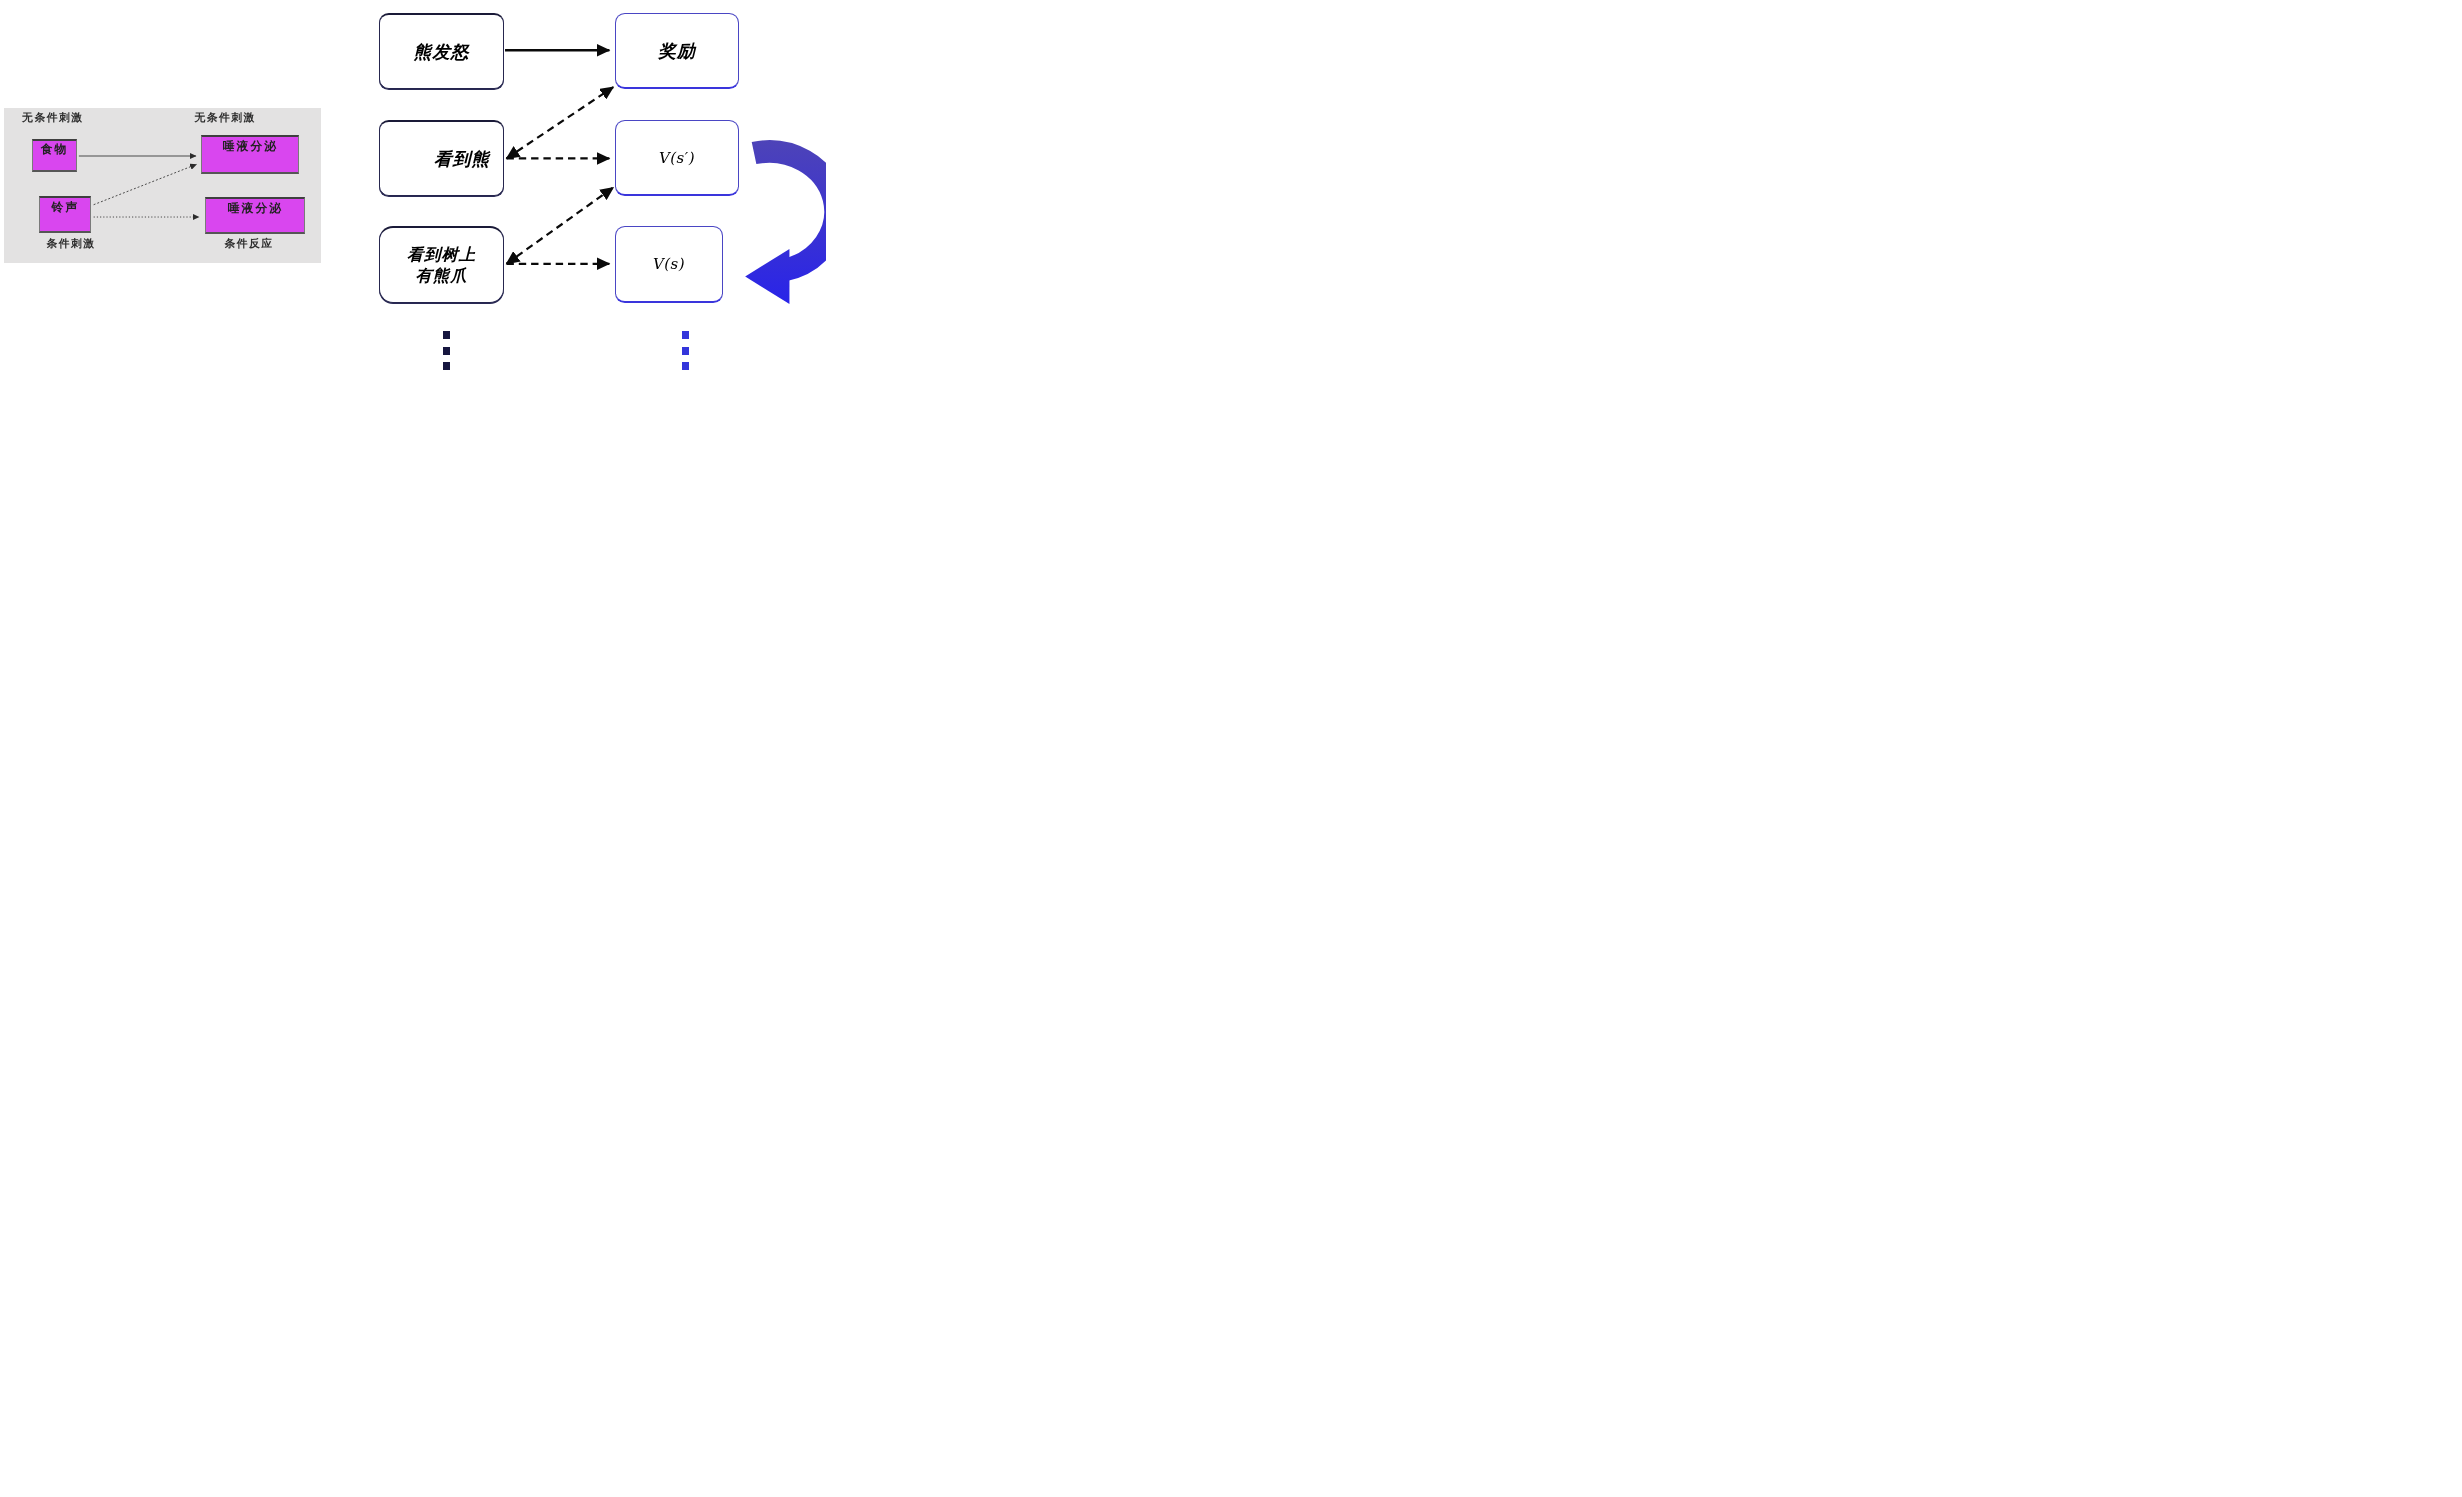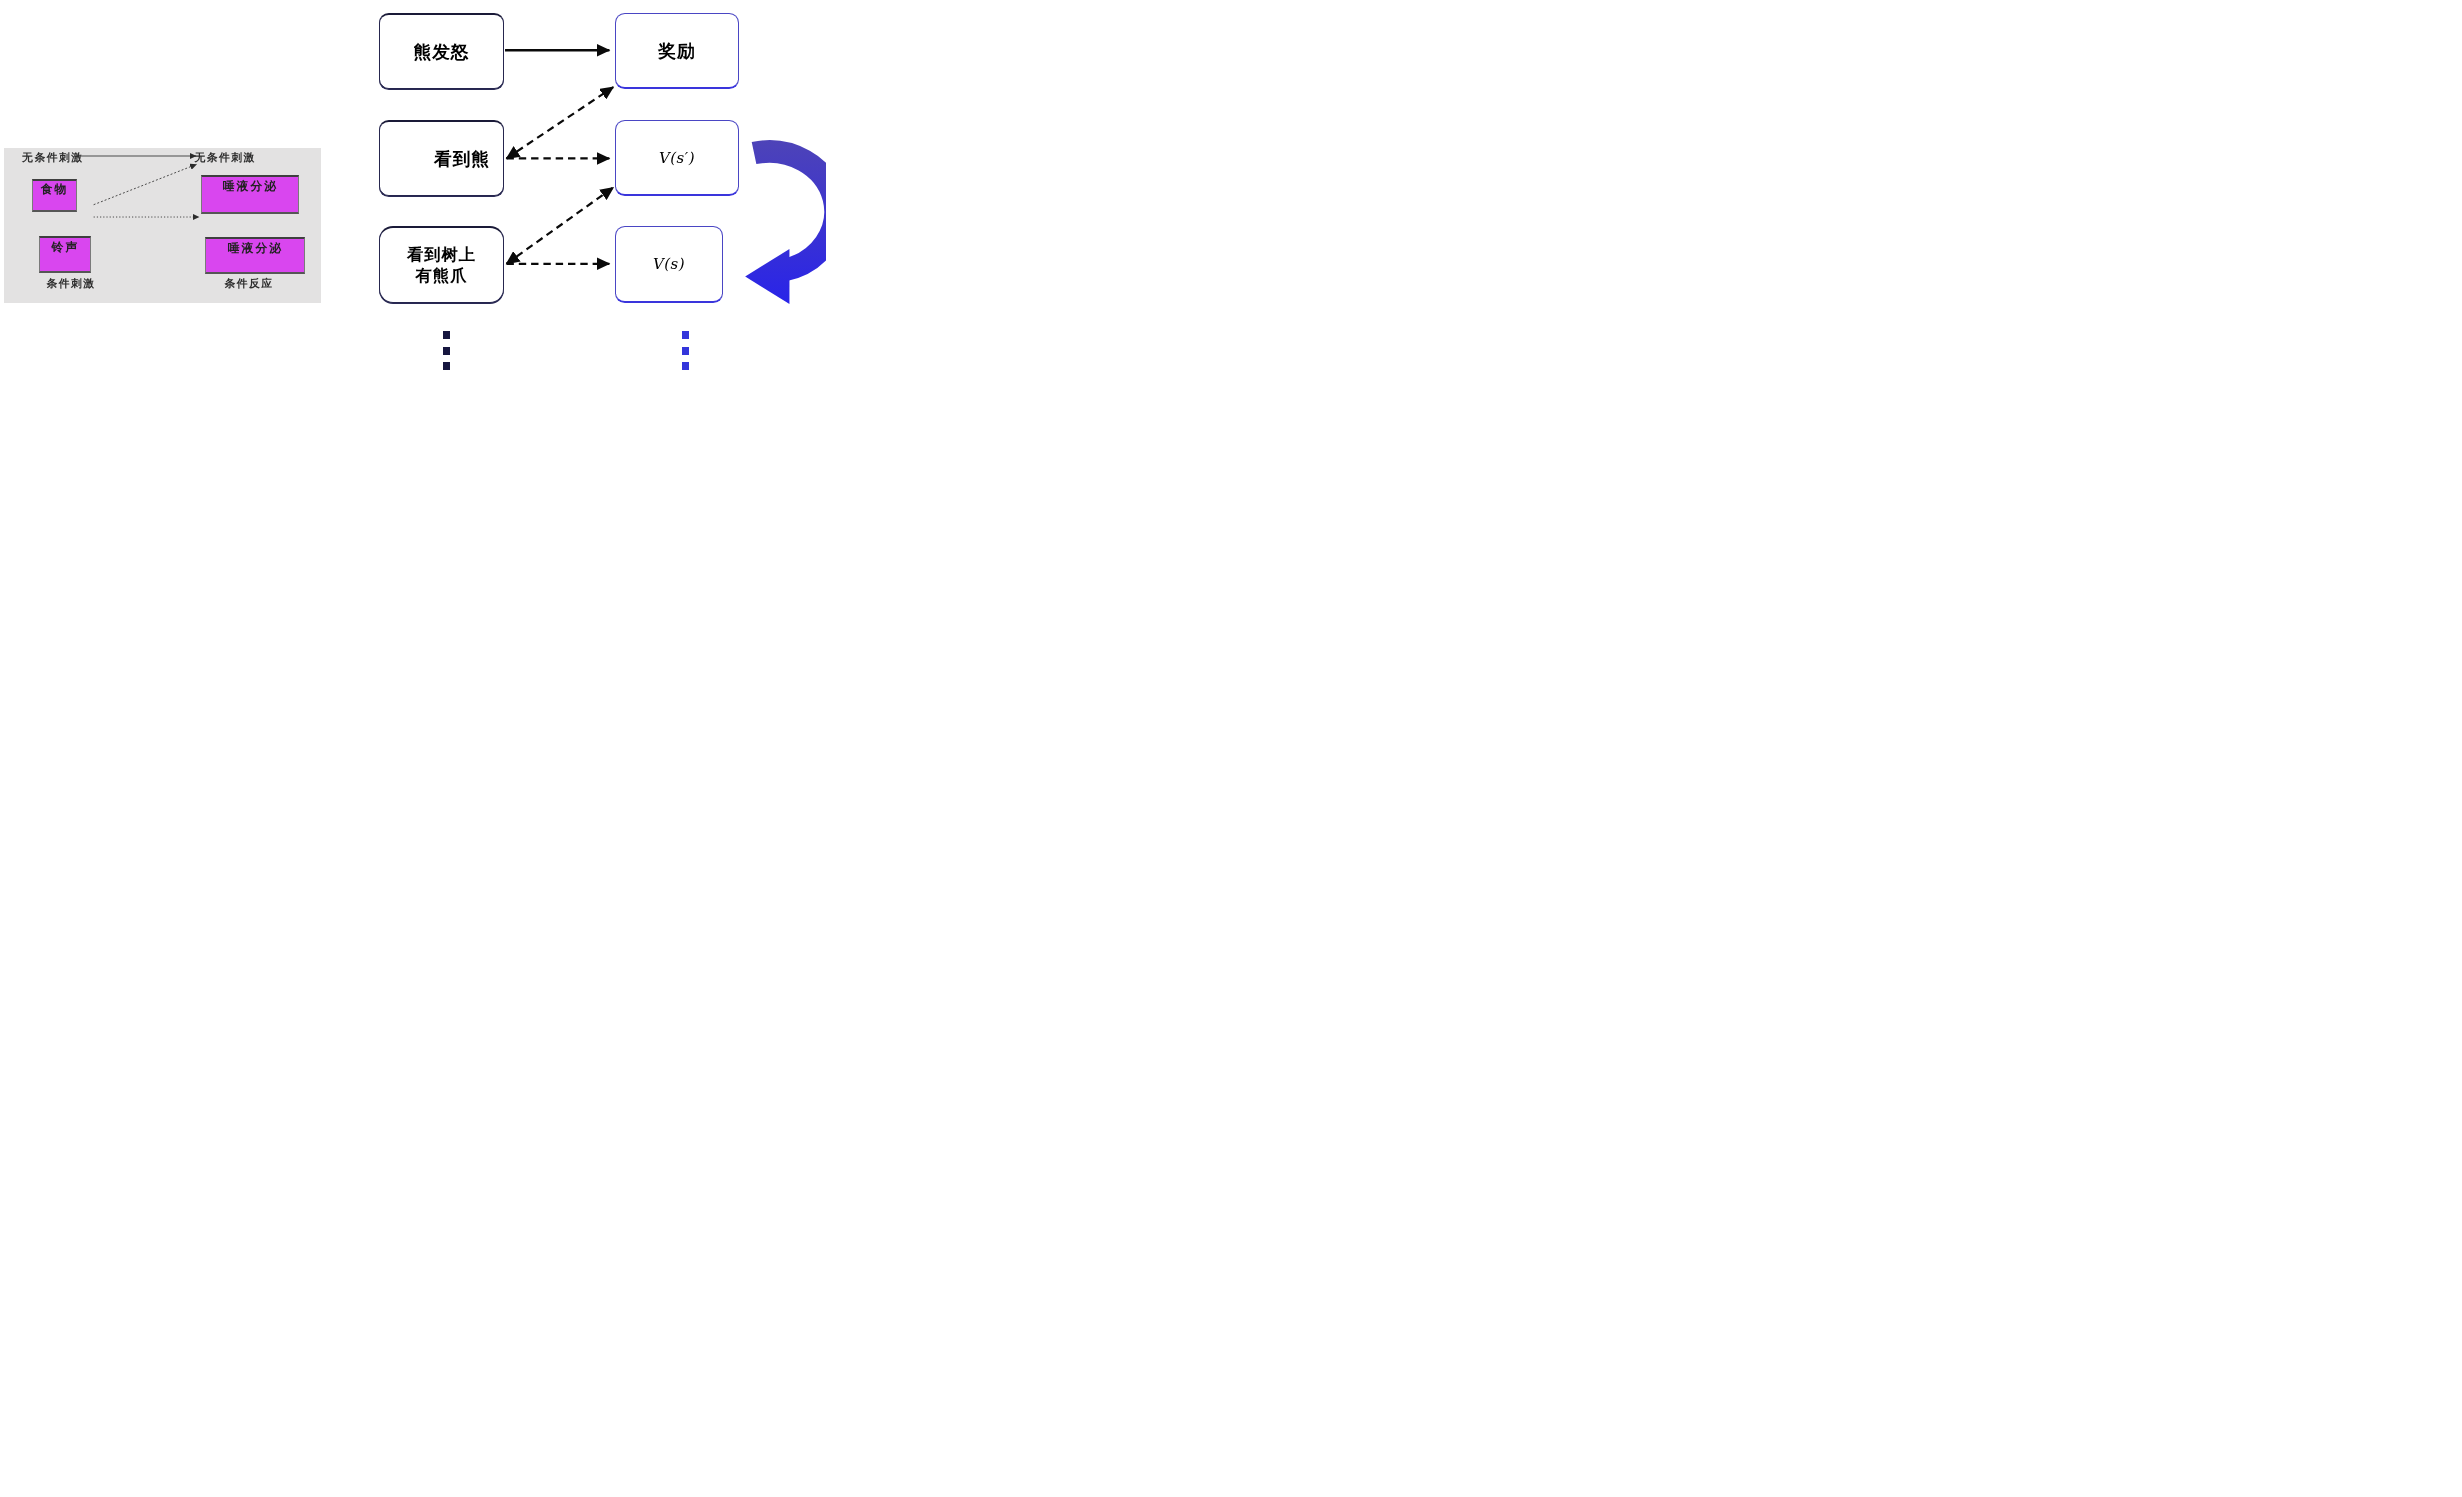--- a/index.html
+++ b/index.html
@@ -5,39 +5,38 @@
   html,body{margin:0;padding:0;background:#ffffff;}
   .canvas{
     position:relative; width:826px; height:374px; overflow:hidden;
     background:#ffffff;
     font-family:"Liberation Sans", sans-serif;
   }
   
   .panel{
     position:absolute; left:4.4px; top:108px; width:317px; height:155px;
     background:#e3e2e2;
-    margin-top:40px;
   }
   .panel-label{
     position:absolute; color:#2e2e2e; font-weight:bold;
     font-size:10.8px; letter-spacing:1.5px; white-space:nowrap;
   }
   .gbox{
     position:absolute; background:#d946ef;
     border-left:1px solid #7a7a7a; border-right:1px solid #7a7a7a;
     border-top:2px solid #3f3f3f; border-bottom:2px solid #565656;
     box-sizing:border-box; text-align:center;
     color:#222; font-weight:bold; font-size:11.8px; letter-spacing:2px;
     padding-top:1.5px;
   }
   
   .rnode{
     position:absolute; background:#ffffff; box-sizing:border-box;
     border-radius:9.8px; display:flex; align-items:center; justify-content:center;
-    text-align:center; color:#000;
+    text-align:center; color:#000;font-style:italic;
   }
   .rnode.dark{
     border:1.5px solid #26264e;
     border-top:2.5px solid #1a1a38;
     box-shadow:0 1px 0 #2a2a55;
   }
   .rnode.blue{
     border:1.5px solid #4a46c4;
     border-bottom:2.5px solid #3a35dc;
   }

